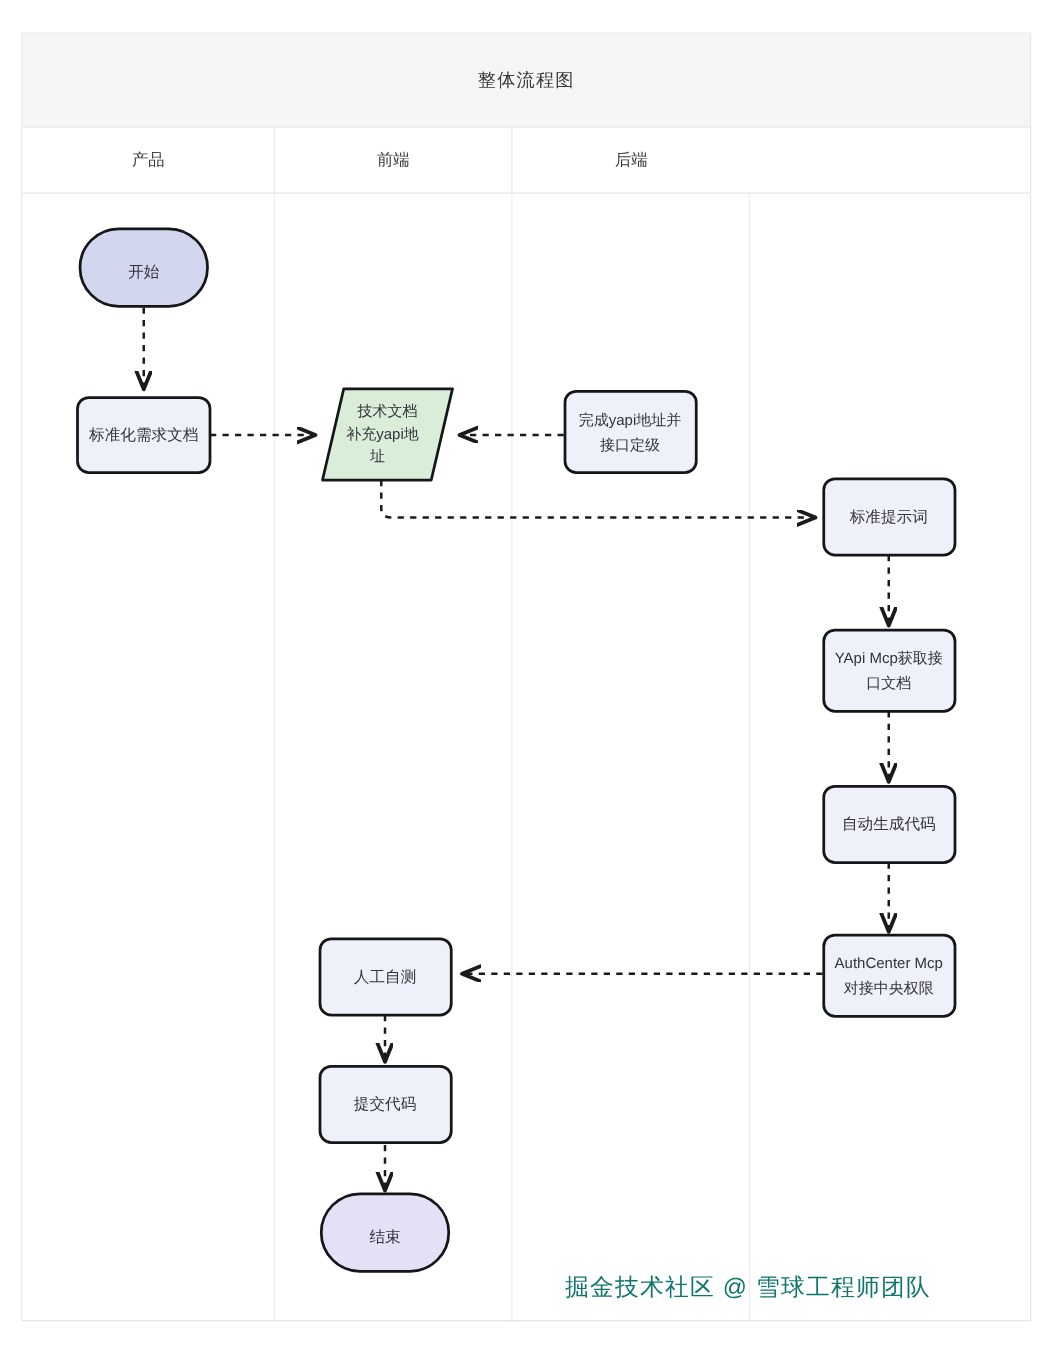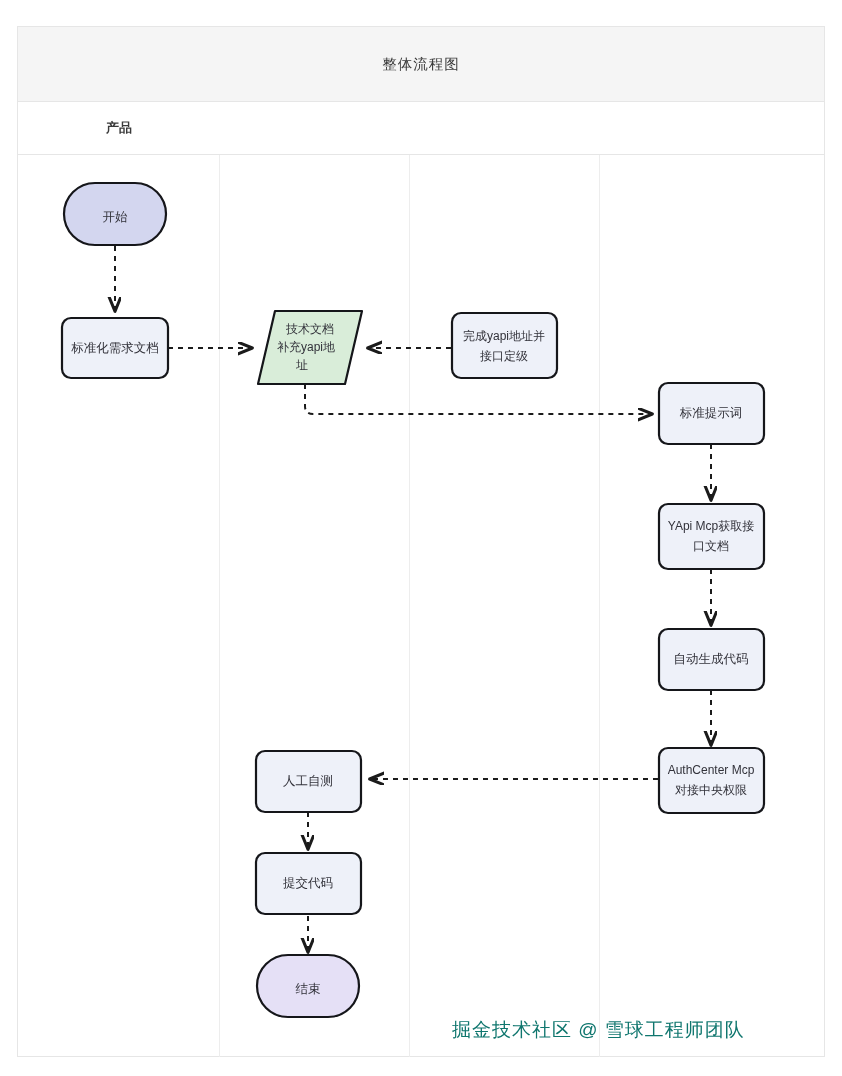--- a/index.html
+++ b/index.html
@@ -47,21 +47,20 @@
   }
   .lane-head-row {
     position: absolute;
     left: 0;
     top: 75px;
     width: 100%;
     height: 53px;
     display: flex;
     border-bottom: 1px solid #e6e6e6;
     box-sizing: border-box;
-    font-weight: bold;
   }
   .lane-head {
     display: flex;
     align-items: center;
     justify-content: center;
     font-size: 13px;
     color: #3a3a3a;
     box-sizing: border-box;
     border-right: 1px solid #e6e6e6;
     height: 100%;
@@ -112,20 +111,26 @@
 
   <div class="diagram-frame">
 
     <div class="title-band">
       <span class="title-text">整体流程图</span>
     </div>
 
     <div class="lane-head-row">
       <div class="lane-head" style="width:202px">
         <span>产品</span>
+      </div>
+      <div class="lane-head" style="width:190px">
+        <span>前端</span>
+      </div>
+      <div class="lane-head" style="width:190px">
+        <span>后端</span>
       </div>
     </div>
 
     <div class="lane-body-row">
       <div class="lane-col" style="width:202px"></div>
       <div class="lane-col" style="width:190px"></div>
       <div class="lane-col" style="width:190px"></div>
       <div class="lane-col" style="width:224px"></div>
     </div>
 

